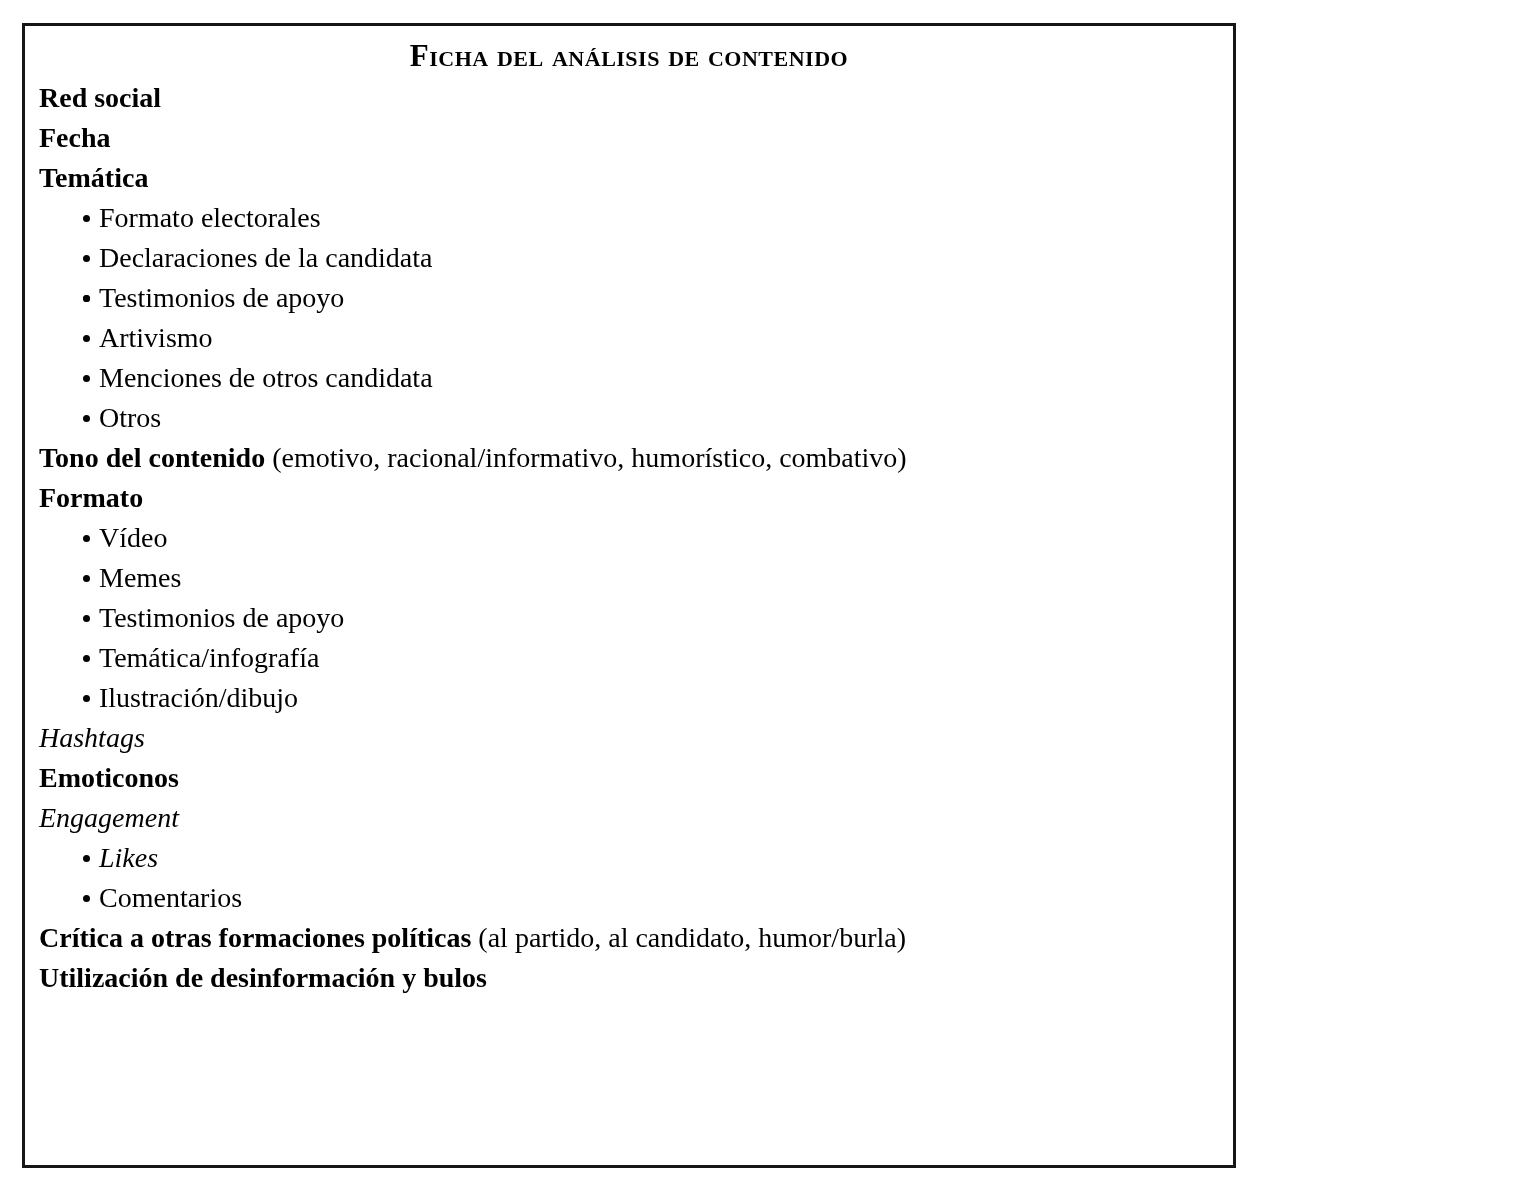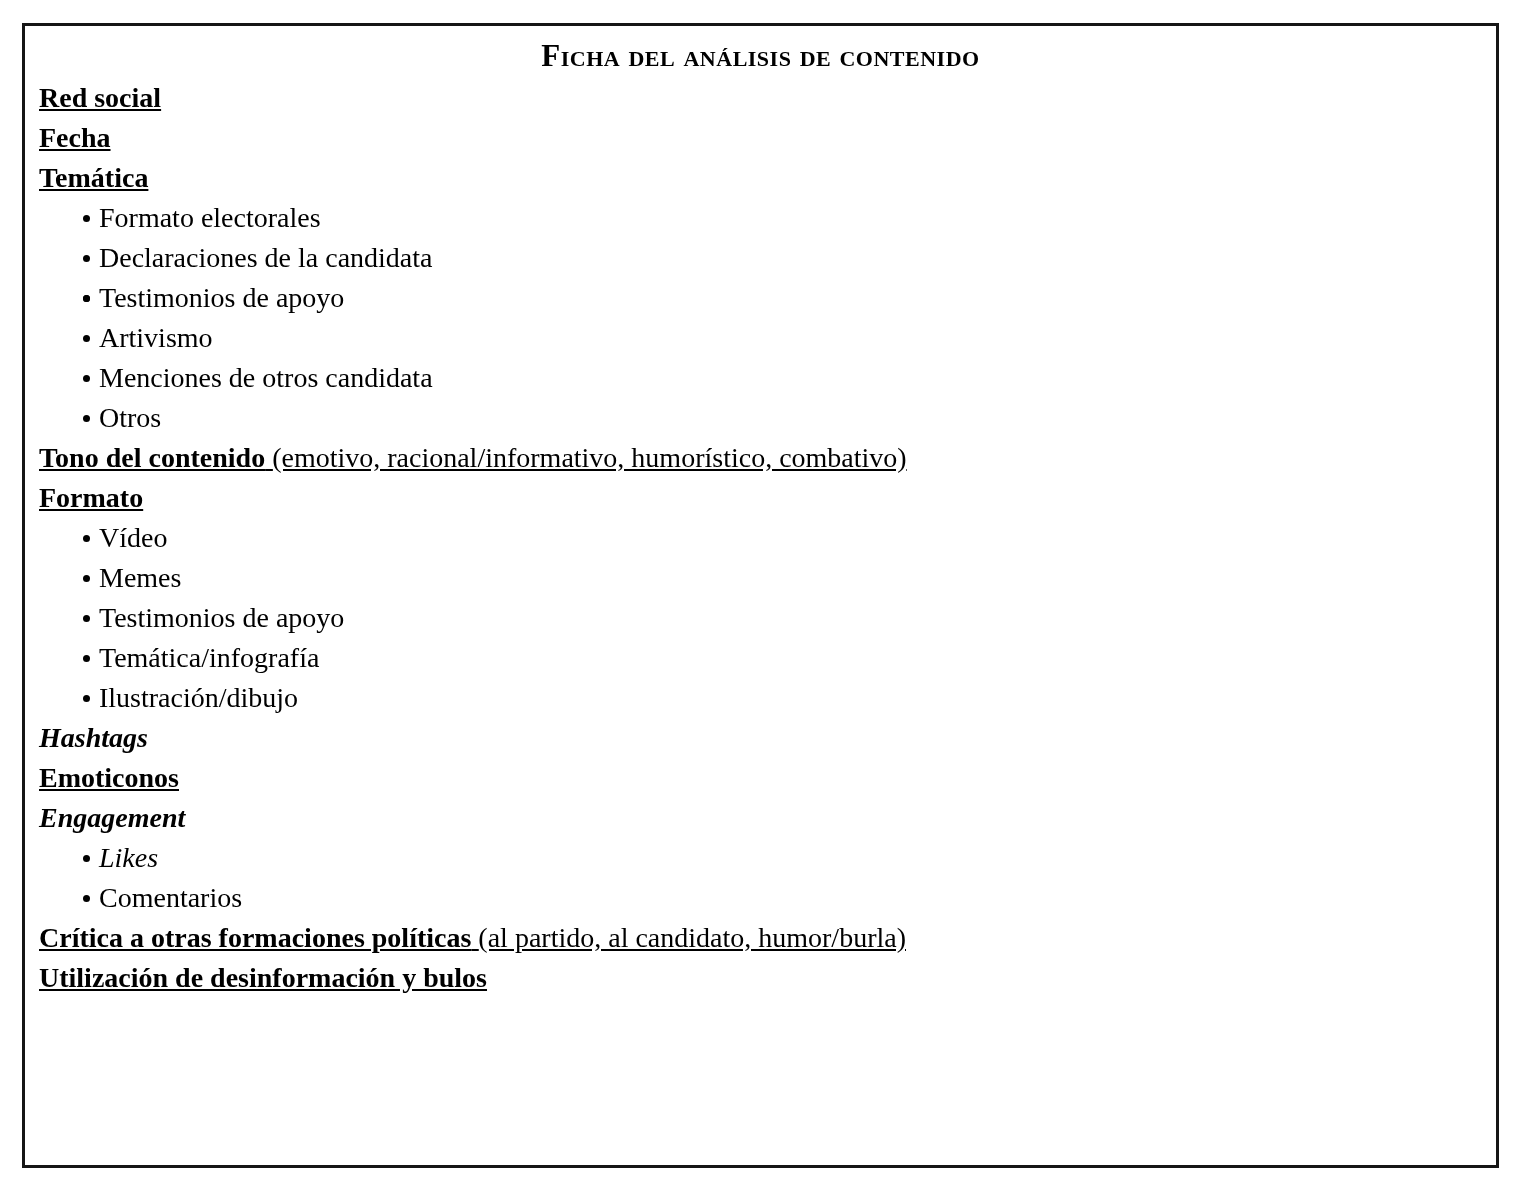--- a/index.html
+++ b/index.html
@@ -8,43 +8,43 @@
     background: #ffffff;
     width: 1523px;
     height: 1195px;
     font-family: "Liberation Serif", "DejaVu Serif", serif;
     color: #000000;
   }
   .sheet {
     position: absolute;
     left: 22px;
     top: 23px;
-    width: 1477px;
+    width: 1214px;
     height: 1145px;
     box-sizing: border-box;
     border: 3px solid #161616;
     background: #ffffff;
     padding: 8px 14px 0 14px;
     overflow: hidden;
   }
   .title {
     text-align: center;
     font-weight: bold;
     font-variant: small-caps;
     font-size: 31px;
     line-height: 44px;
     letter-spacing: 0.5px;
   }
   .line {
     font-size: 28px;
     line-height: 40px;
     white-space: nowrap;
   }
-  .heading { font-weight: bold; text-decoration: underline; }
-  .bi { font-weight: bold; font-style: italic; }
+  .heading { font-weight: bold; }
+  .bi { font-weight: normal; font-style: italic; }
   .detail { font-weight: normal; font-style: normal; }
   .item {
     position: relative;
     padding-left: 60px;
   }
   .item .bullet {
     position: absolute;
     left: 44px;
     top: 17px;
     width: 7px;

